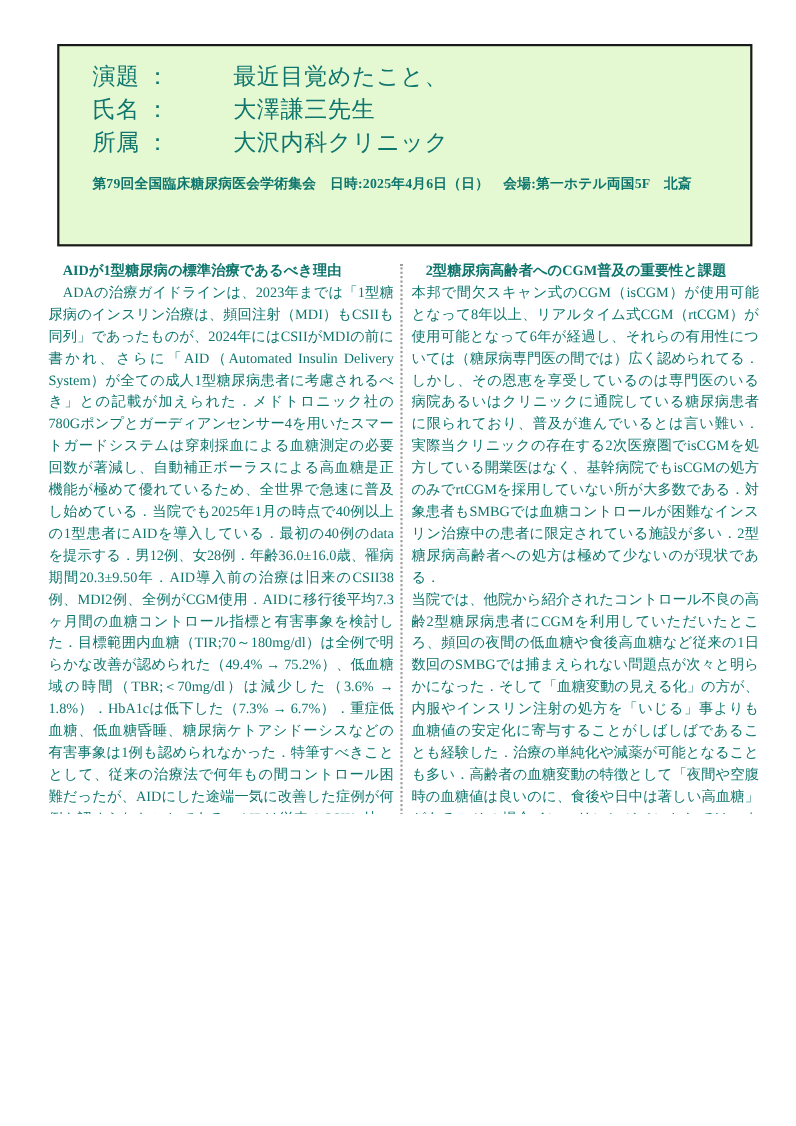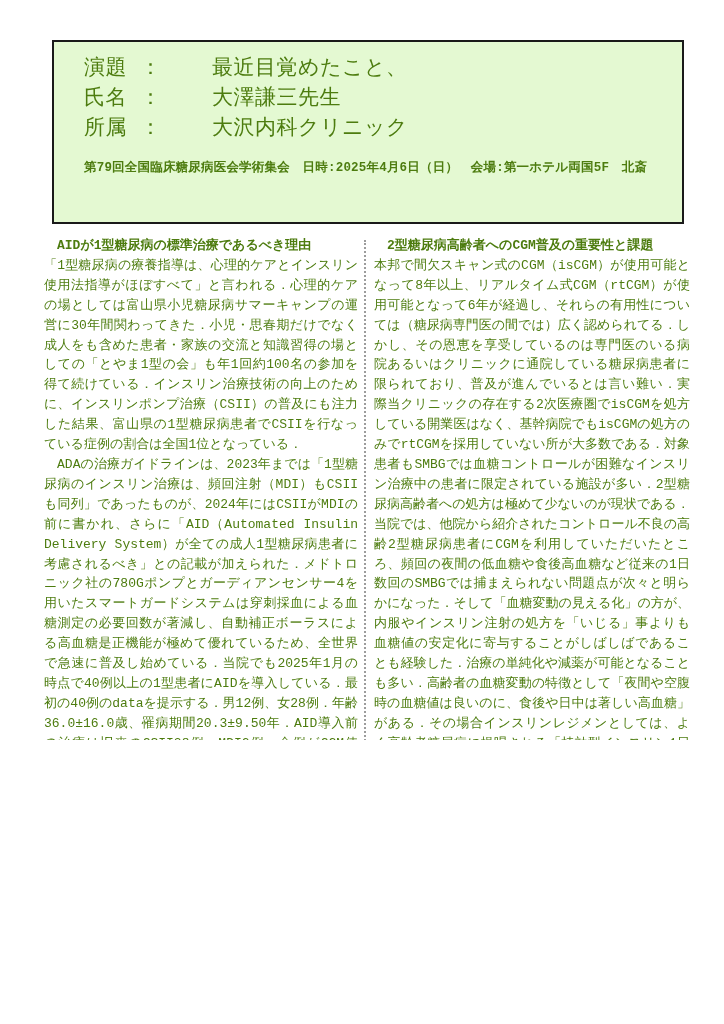--- a/index.html
+++ b/index.html
@@ -1,21 +1,21 @@
 <!DOCTYPE html>
 <html lang="ja"><head>
 <meta charset="utf-8">
 <style>
   html,body{margin:0;padding:0;background:#ffffff;}
   .page{
     position:relative;
     width:724px;height:740px;
     background:#ffffff;
-    font-family:Liberation Mono, monospace;
-    color:#4d7c0f;
+    font-family:Liberation Serif, serif;
+    color:#0f766e;
     overflow:hidden;
   }
   
   .header-box{
     position:absolute;left:52px;top:40px;
     width:632px;height:184px;
     box-sizing:border-box;
     background:#e4f9d2;
     border:2px solid #1a1a1a;
     padding:12px 10px 0 30px;
@@ -73,21 +73,20 @@
     </div>
     <div class="hrow">
       <span class="hlabel">所属 ：</span>
       <span class="hvalue">大沢内科クリニック</span>
     </div>
     <div class="meeting-line">第79回全国臨床糖尿病医会学術集会　日時:2025年4月6日（日）　会場:第一ホテル両国5F　北斎</div>
   </div>
 
   <div class="column col-left">
     <p class="col-heading">AIDが1型糖尿病の標準治療であるべき理由</p>
-    <p>「1型糖尿病の療養指導は、心理的ケアとインスリン使用法指導がほぼすべて」と言われる．心理的ケアの場としては富山県小児糖尿病サマーキャンプの運営に30年間関わってきた．小児・思春期だけでなく成人をも含めた患者・家族の交流と知識習得の場としての「とやま1型の会」も年1回約100名の参加を得て続けている．インスリン治療技術の向上のために、インスリンポンプ治療（CSII）の普及にも注力した結果、富山県の1型糖尿病患者でCSIIを行なっている症例の割合は全国1位となっている．</p>
     <p>　ADAの治療ガイドラインは、2023年までは「1型糖尿病のインスリン治療は、頻回注射（MDI）もCSIIも同列」であったものが、2024年にはCSIIがMDIの前に書かれ、さらに「AID（Automated Insulin Delivery System）が全ての成人1型糖尿病患者に考慮されるべき」との記載が加えられた．メドトロニック社の780Gポンプとガーディアンセンサー4を用いたスマートガードシステムは穿刺採血による血糖測定の必要回数が著減し、自動補正ボーラスによる高血糖是正機能が極めて優れているため、全世界で急速に普及し始めている．当院でも2025年1月の時点で40例以上の1型患者にAIDを導入している．最初の40例のdataを提示する．男12例、女28例．年齢36.0±16.0歳、罹病期間20.3±9.50年．AID導入前の治療は旧来のCSII38例、MDI2例、全例がCGM使用．AIDに移行後平均7.3ヶ月間の血糖コントロール指標と有害事象を検討した．目標範囲内血糖（TIR;70～180mg/dl）は全例で明らかな改善が認められた（49.4% → 75.2%）、低血糖域の時間（TBR;＜70mg/dl）は減少した（3.6% → 1.8%）．HbA1cは低下した（7.3% → 6.7%）．重症低血糖、低血糖昏睡、糖尿病ケトアシドーシスなどの有害事象は1例も認められなかった．特筆すべきこととして、従来の治療法で何年もの間コントロール困難だったが、AIDにした途端一気に改善した症例が何例も認められたことである．AIDは従来のCSIIに比べても明らかに優れており、1型糖尿病の血糖コントロールに極めて有用であり、世界のガイドラインが「標準治療」として推奨するのは当然と考えられた．</p>
   </div>
 
   <div class="divider"></div>
 
   <div class="column col-right">
     <p class="col-heading">2型糖尿病高齢者へのCGM普及の重要性と課題</p>
     <p>本邦で間欠スキャン式のCGM（isCGM）が使用可能となって8年以上、リアルタイム式CGM（rtCGM）が使用可能となって6年が経過し、それらの有用性については（糖尿病専門医の間では）広く認められてる．しかし、その恩恵を享受しているのは専門医のいる病院あるいはクリニックに通院している糖尿病患者に限られており、普及が進んでいるとは言い難い．実際当クリニックの存在する2次医療圏でisCGMを処方している開業医はなく、基幹病院でもisCGMの処方のみでrtCGMを採用していない所が大多数である．対象患者もSMBGでは血糖コントロールが困難なインスリン治療中の患者に限定されている施設が多い．2型糖尿病高齢者への処方は極めて少ないのが現状である．</p>
     <p>当院では、他院から紹介されたコントロール不良の高齢2型糖尿病患者にCGMを利用していただいたところ、頻回の夜間の低血糖や食後高血糖など従来の1日数回のSMBGでは捕まえられない問題点が次々と明らかになった．そして「血糖変動の見える化」の方が、内服やインスリン注射の処方を「いじる」事よりも血糖値の安定化に寄与することがしばしばであることも経験した．治療の単純化や減薬が可能となることも多い．高齢者の血糖変動の特徴として「夜間や空腹時の血糖値は良いのに、食後や日中は著しい高血糖」がある．その場合インスリンレジメンとしては、よく高齢者糖尿病に提唱される「持効型インスリン1日1回注射」より「プレミックス製剤（3割超速効型、7割持効型）の朝食前1回注射」の方が遥かにTIRが改善し、TBRも減る症例が多いこともCGMによって見出された．ただ、スマートフォンや器械操作の苦手な高齢者には想像以上に指導に手間がかかることもしばしばであり、マニュアルを手</p>
   </div>

